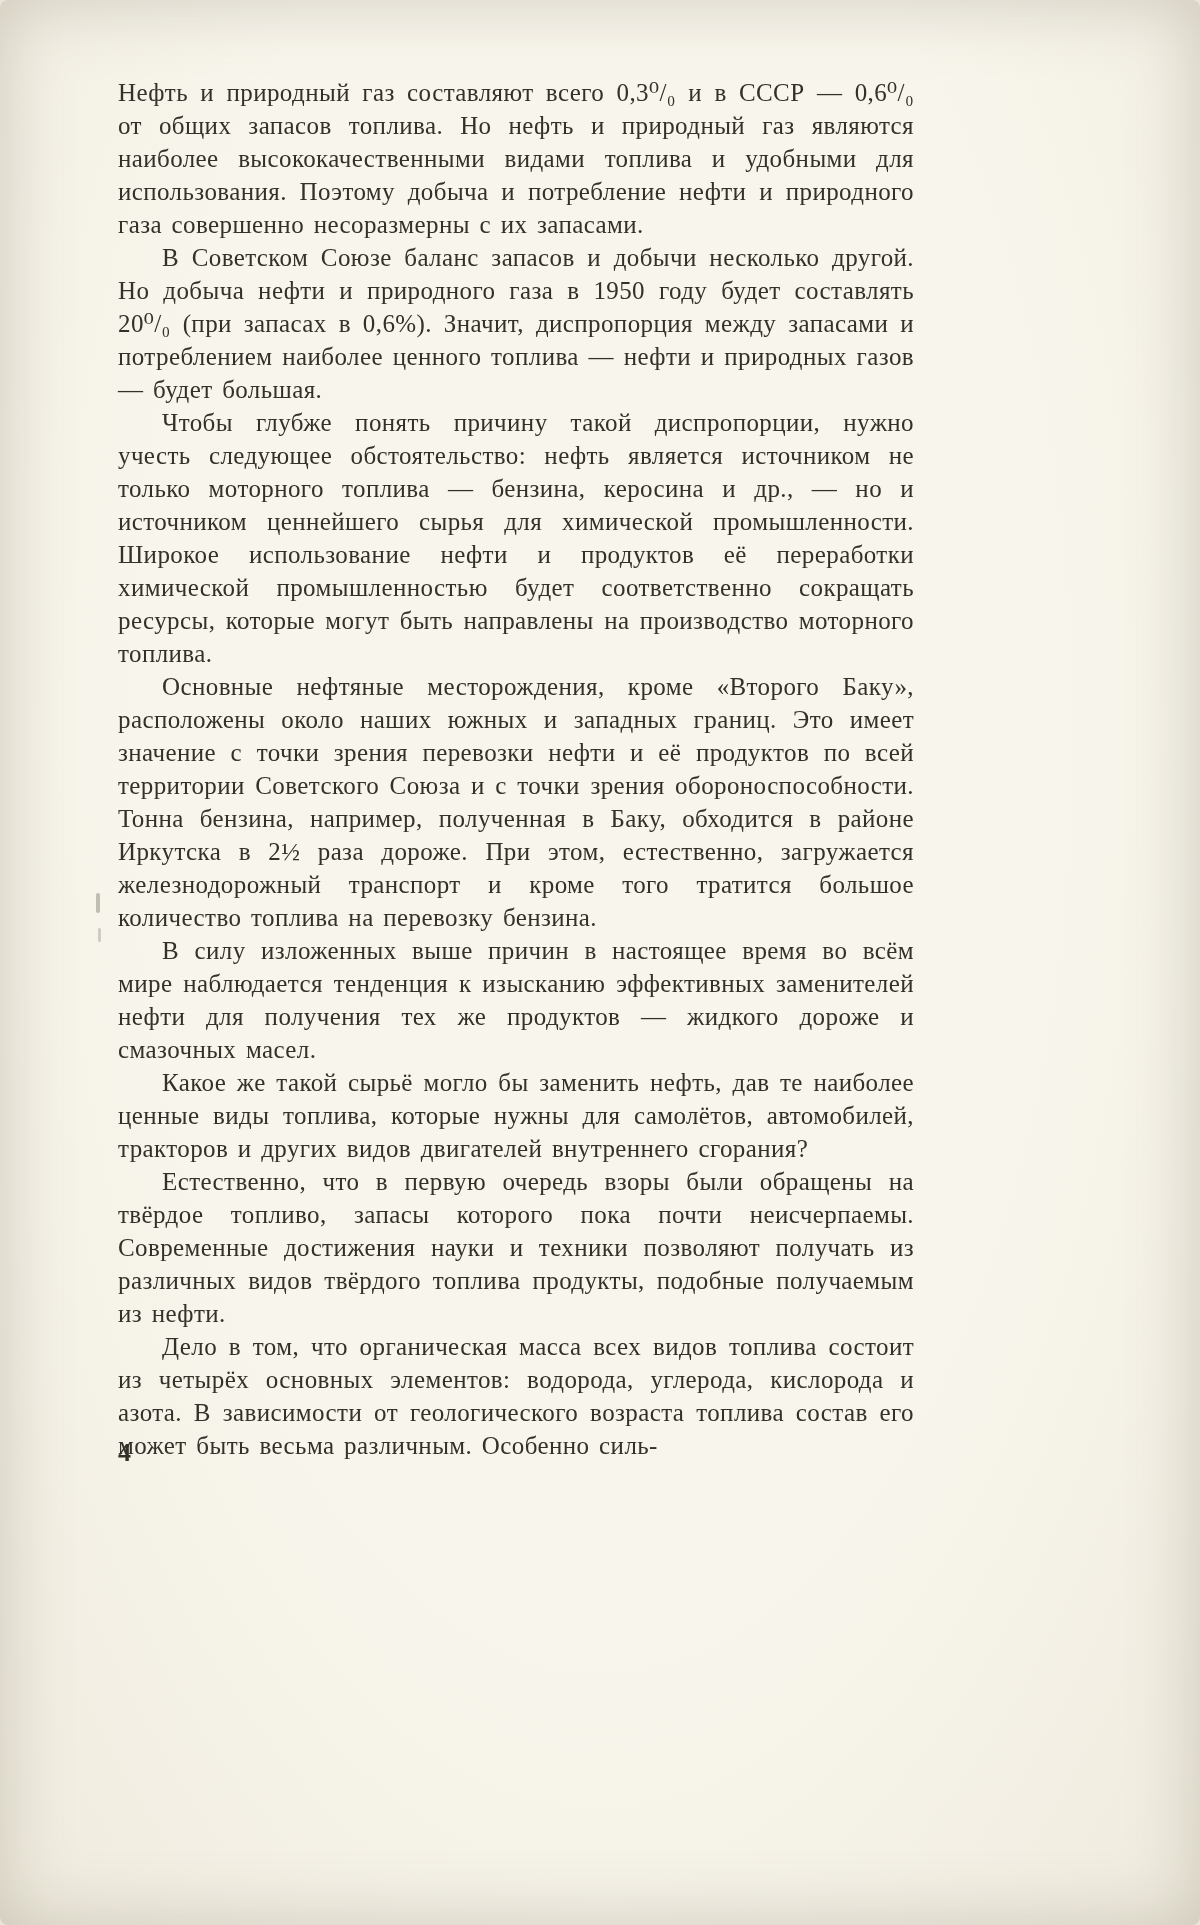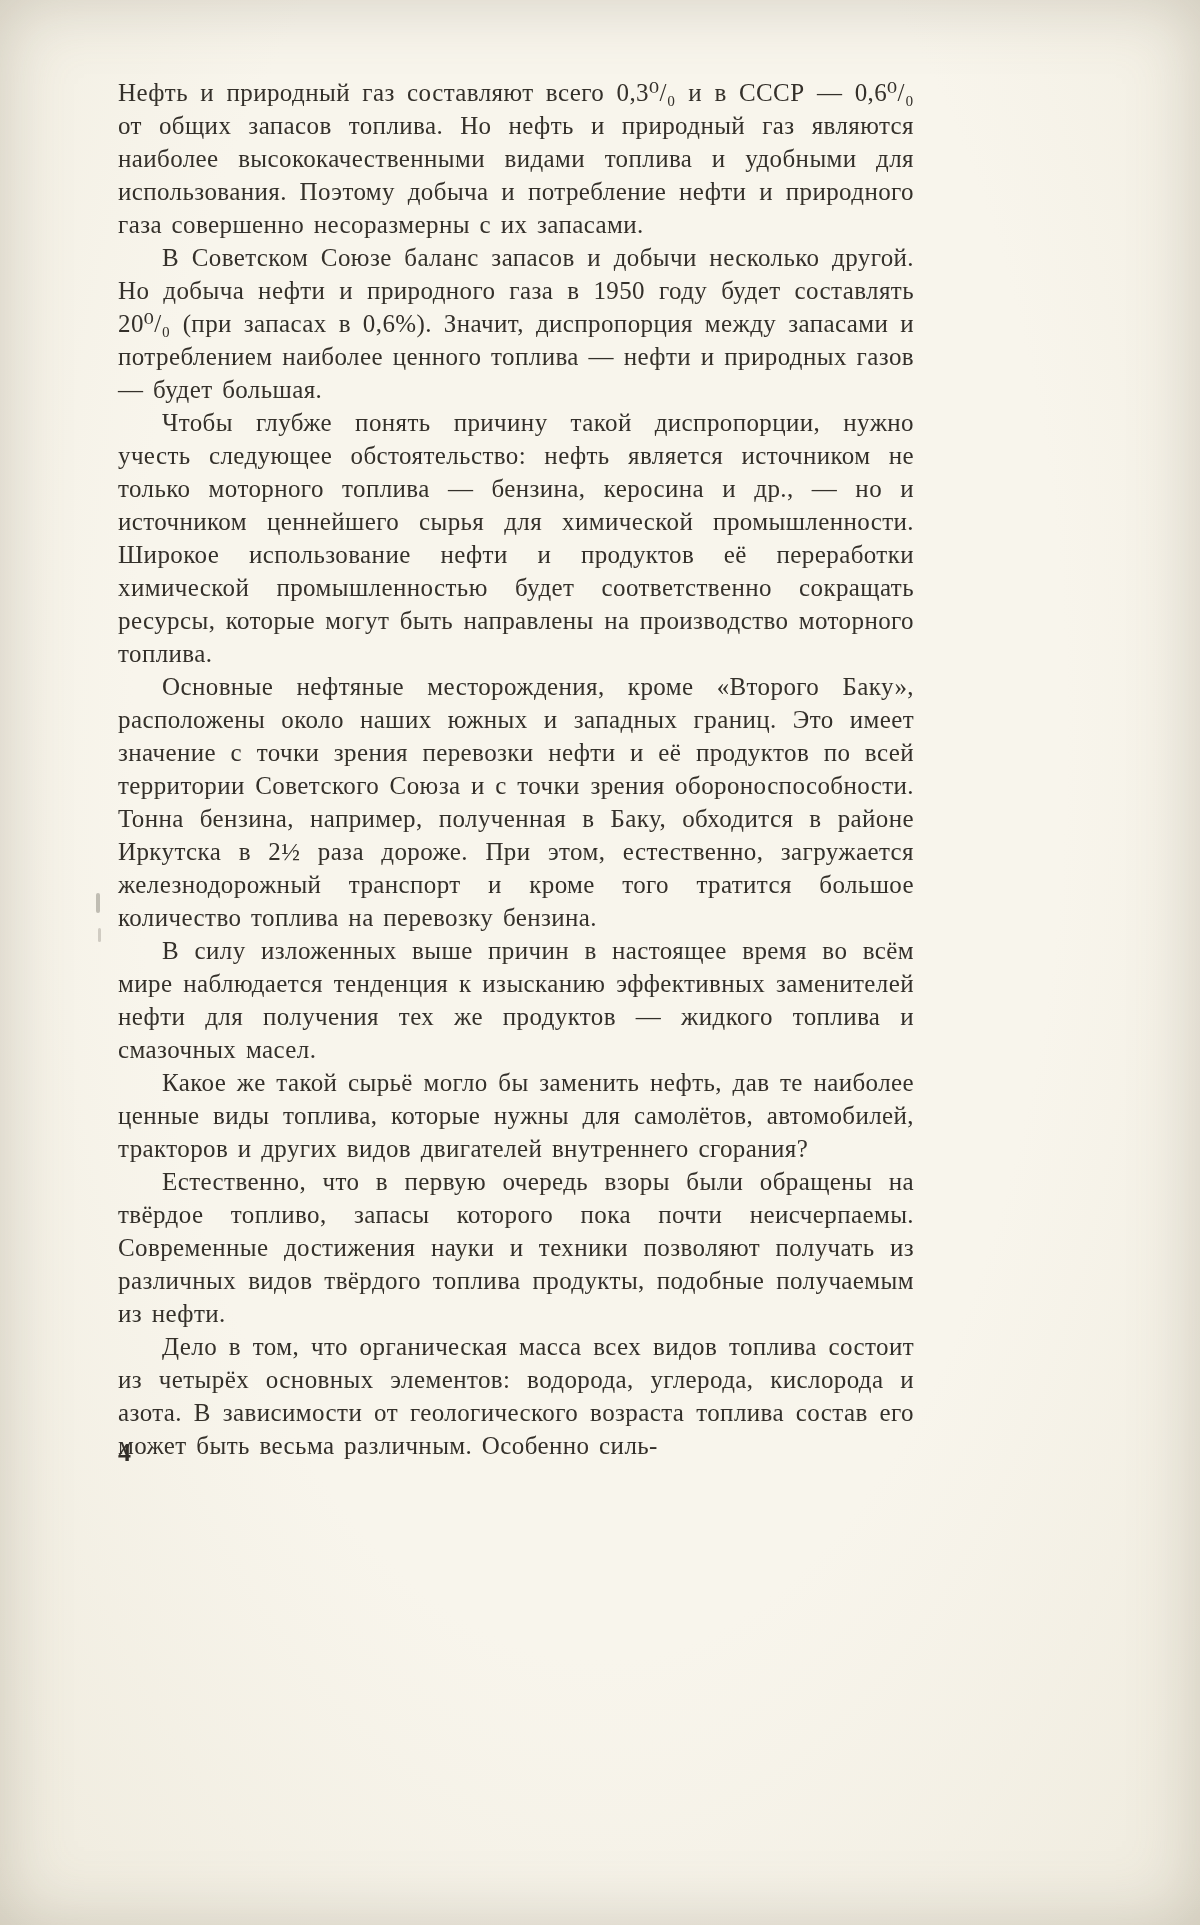--- a/index.html
+++ b/index.html
@@ -8,20 +8,21 @@
     background: #e9e5da;
   }
   .page {
     position: relative;
     width: 1200px;
     height: 1925px;
     background: radial-gradient(ellipse at 50% 38%, #f8f5ec 55%, #efebde 100%);
     box-shadow: inset 0 0 70px rgba(110, 100, 80, 0.28);
     overflow: hidden;
     font-family: "Liberation Serif", "DejaVu Serif", serif;
+    border-radius: 8px;
   }
   .text-block {
     position: absolute;
     left: 118px;
     top: 76px;
     width: 796px;
   }
   .text-block p {
     margin: 0;
     font-size: 25px;
@@ -65,21 +66,21 @@
 </head>
 <body>
 
 <div class="page">
 
   <div class="text-block">
     <p class="no-indent">Нефть и природный газ составляют всего 0,3⁰/₀ и в СССР — 0,6⁰/₀ от общих запасов топлива. Но нефть и природный газ являются наиболее высококачественными видами топлива и удобными для использования. Поэтому добыча и потребление нефти и природного газа совершенно несоразмерны с их запасами.</p>
     <p>В Советском Союзе баланс запасов и добычи несколько другой. Но добыча нефти и природного газа в 1950 году будет составлять 20⁰/₀ (при запасах в 0,6%). Значит, диспропорция между запасами и потреблением наиболее ценного топлива — нефти и природных газов — будет большая.</p>
     <p>Чтобы глубже понять причину такой диспропорции, нужно учесть следующее обстоятельство: нефть является источником не только моторного топлива — бензина, керосина и др., — но и источником ценнейшего сырья для химической промышленности. Широкое использование нефти и продуктов её переработки химической промышленностью будет соответственно сокращать ресурсы, которые могут быть направлены на производство моторного топлива.</p>
     <p>Основные нефтяные месторождения, кроме «Второго Баку», расположены около наших южных и западных границ. Это имеет значение с точки зрения перевозки нефти и её продуктов по всей территории Советского Союза и с точки зрения обороноспособности. Тонна бензина, например, полученная в Баку, обходится в районе Иркутска в 2½ раза дороже. При этом, естественно, загружается железнодорожный транспорт и кроме того тратится большое количество топлива на перевозку бензина.</p>
-    <p>В силу изложенных выше причин в настоящее время во всём мире наблюдается тенденция к изысканию эффективных заменителей нефти для получения тех же продуктов — жидкого топлива и смазочных масел.</p>
+    <p>В силу изложенных выше причин в настоящее время во всём мире наблюдается тенденция к изысканию эффективных заменителей нефти для получения тех же продуктов — жидкого дороже и смазочных масел.</p>
     <p>Какое же такой сырьё могло бы заменить нефть, дав те наиболее ценные виды топлива, которые нужны для самолётов, автомобилей, тракторов и других видов двигателей внутреннего сгорания?</p>
     <p>Естественно, что в первую очередь взоры были обращены на твёрдое топливо, запасы которого пока почти неисчерпаемы. Современные достижения науки и техники позволяют получать из различных видов твёрдого топлива продукты, подобные получаемым из нефти.</p>
     <p>Дело в том, что органическая масса всех видов топлива состоит из четырёх основных элементов: водорода, углерода, кислорода и азота. В зависимости от геологического возраста топлива состав его может быть весьма различным. Особенно силь-</p>
   </div>
 
   <div class="scan-mark"></div>
   <div class="scan-mark-2"></div>
 
   <div class="page-number">4</div>
 

